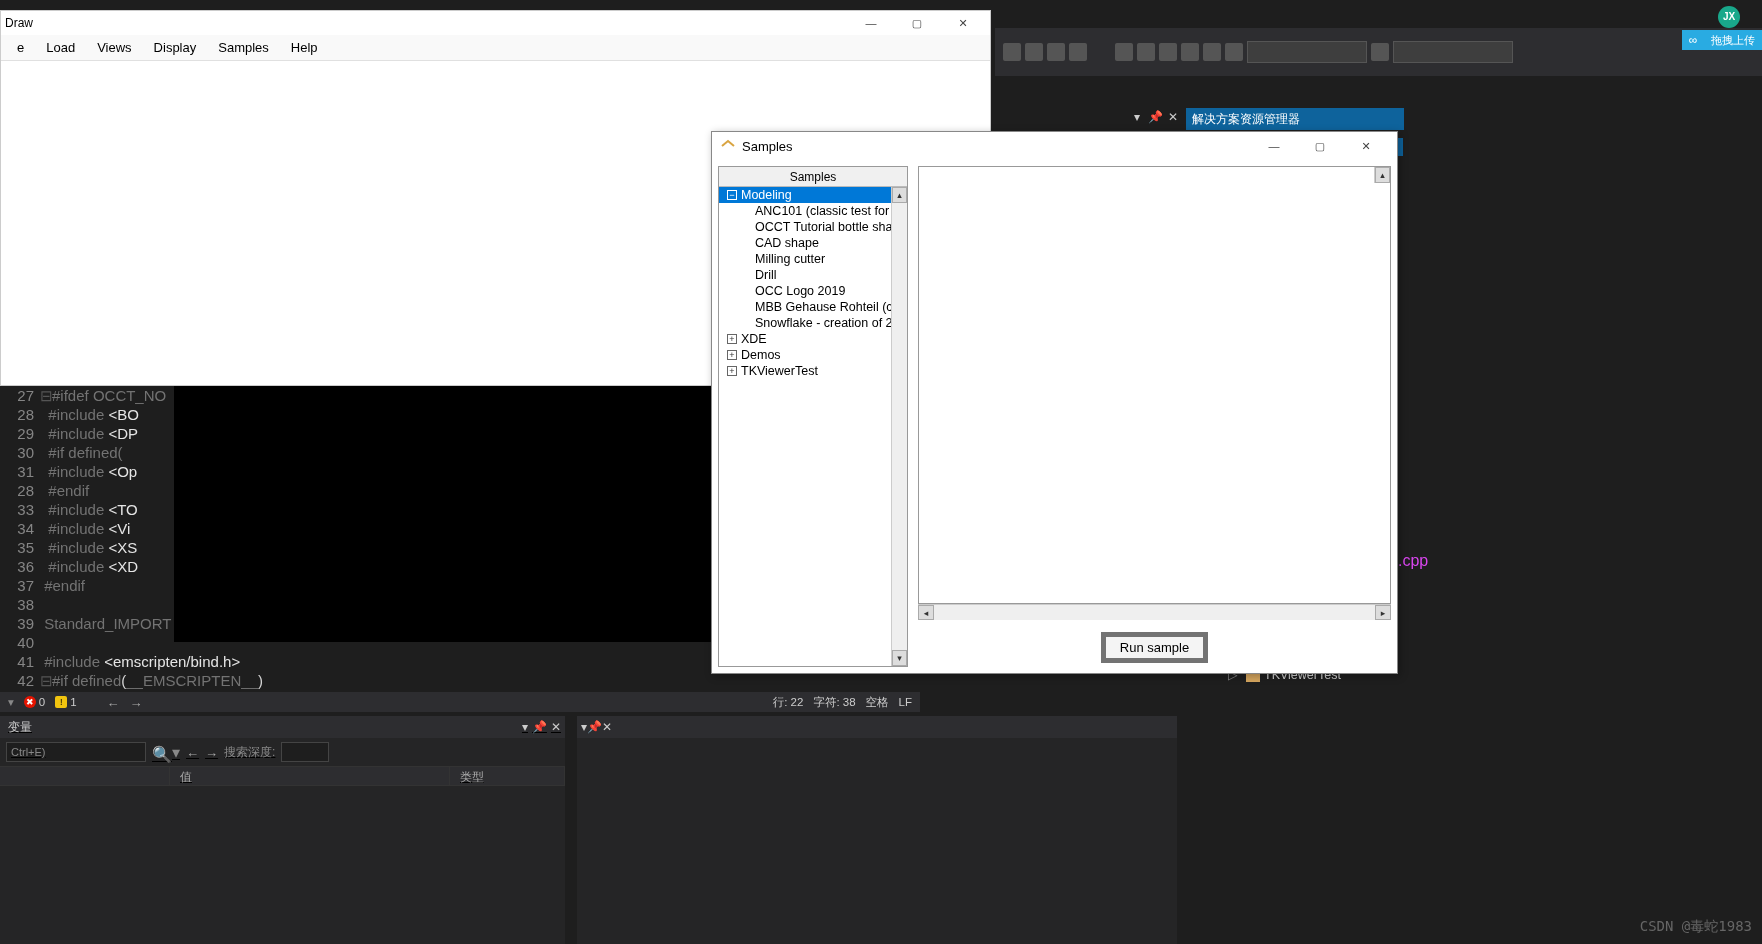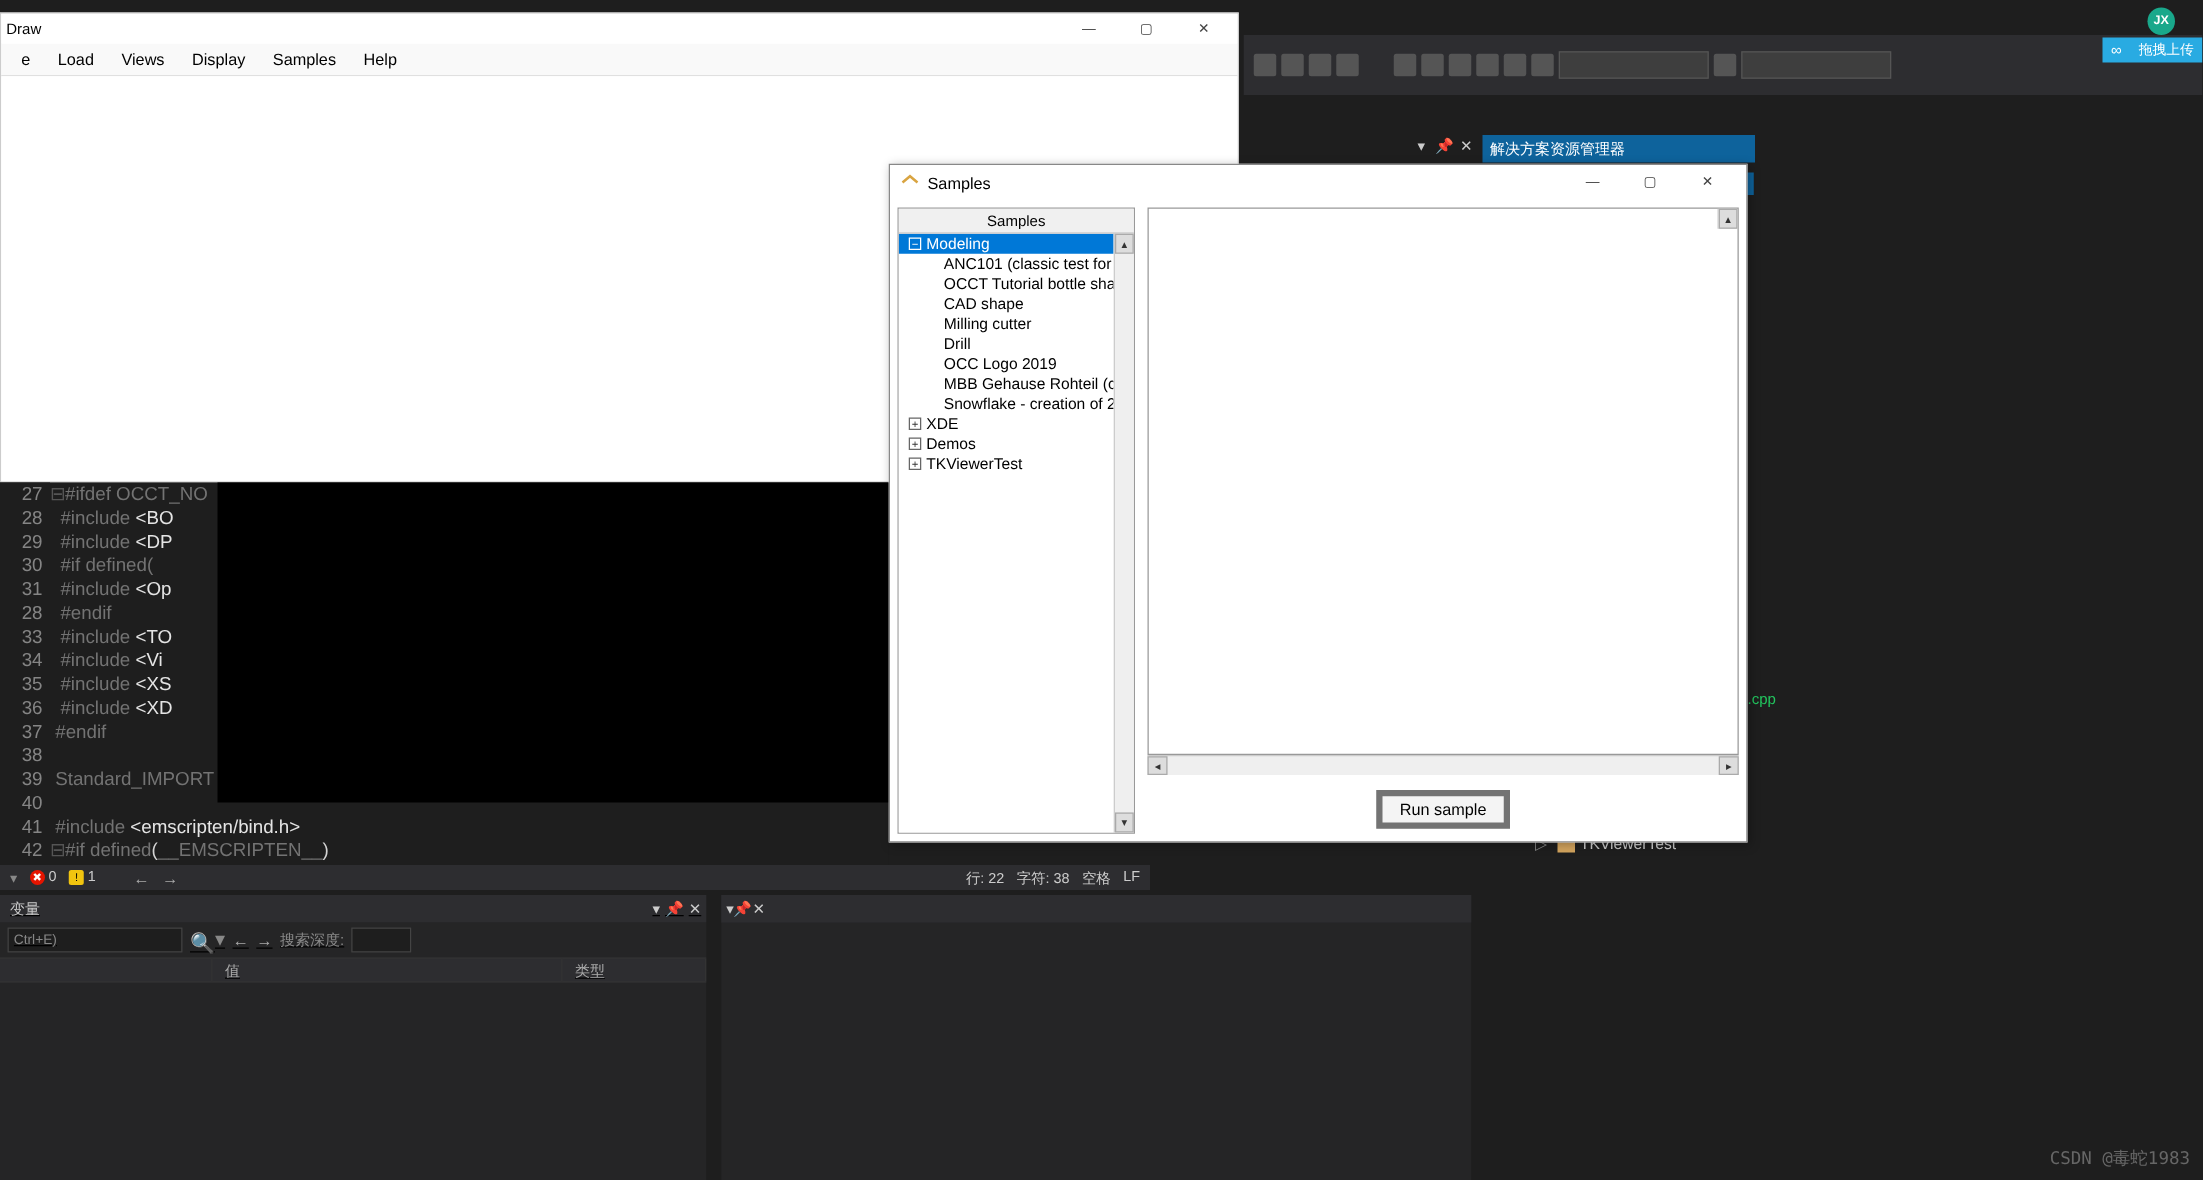--- a/index.html
+++ b/index.html
@@ -89,21 +89,21 @@
   .bottom-right { position:absolute; left:577px; top:716px; width:600px; height:228px; background:#252526;}
   .py-hdr { height:22px; background:#2d2d30; color:#ccc; font-size:12px; display:flex; align-items:center; padding:0 4px;}
   .py-hdr .lbl { flex:1; }
 
   
   .sln-tree { position:absolute; left:1210px; top:548px; width:230px; color:#ccc; font-size:12.5px;}
   .sln-item { height:17px; line-height:17px; display:flex; align-items:center; gap:4px; padding-left:36px;}
   .sln-tog { color:#888; width:10px; margin-left:-18px; margin-right:4px;}
   .sln-ico { width:14px; height:12px; background:#d4a55e; display:inline-block;}
   .sln-ico.rc { background:#7cb342;}
-  .cpp-lbl { position:absolute; left:1398px; top:552px; color:#22c55e; font-size:12px;}
+  .cpp-lbl { position:absolute; left:1398px; top:552px; color:#d946ef; font-size:16px;}
 
   
   .watermark { position:absolute; right:10px; bottom:8px; color:#666; font-size:14px; font-family:Consolas,monospace;}
 </style>
 </head>
 <body>
 
 <div class="ide-toolbar">
   <span class="tb-ico"></span>
   <span class="tb-ico"></span>

